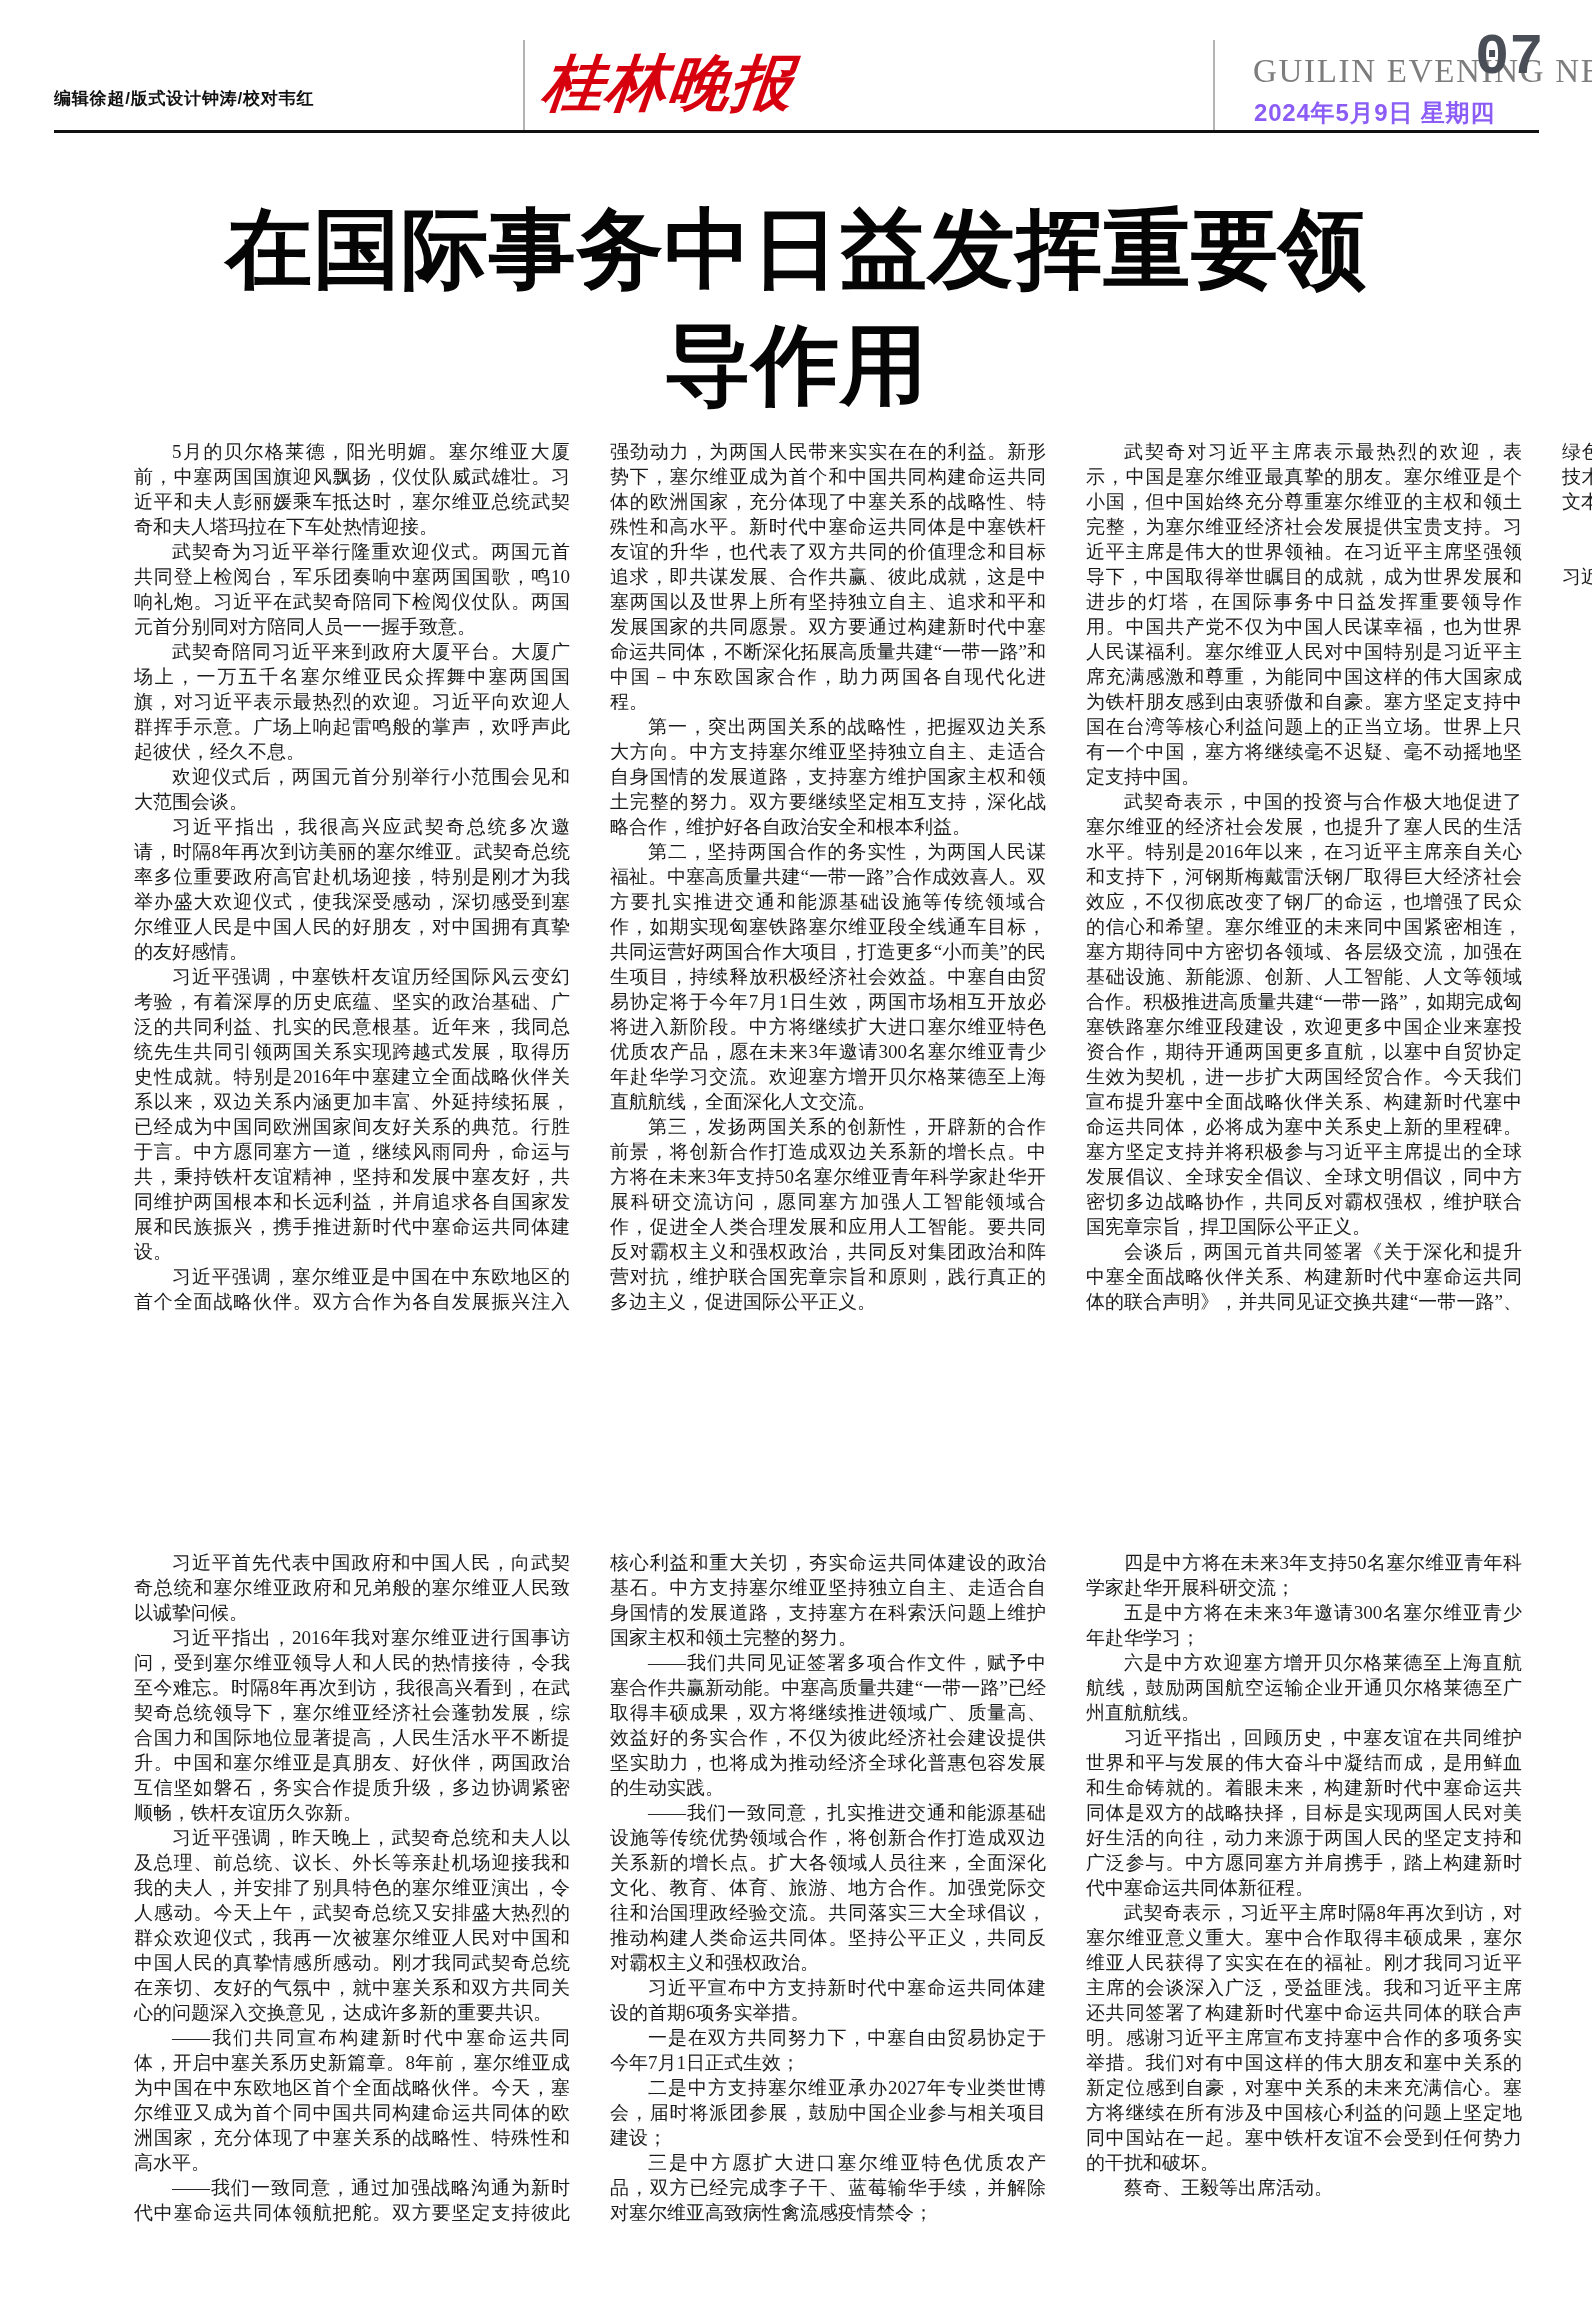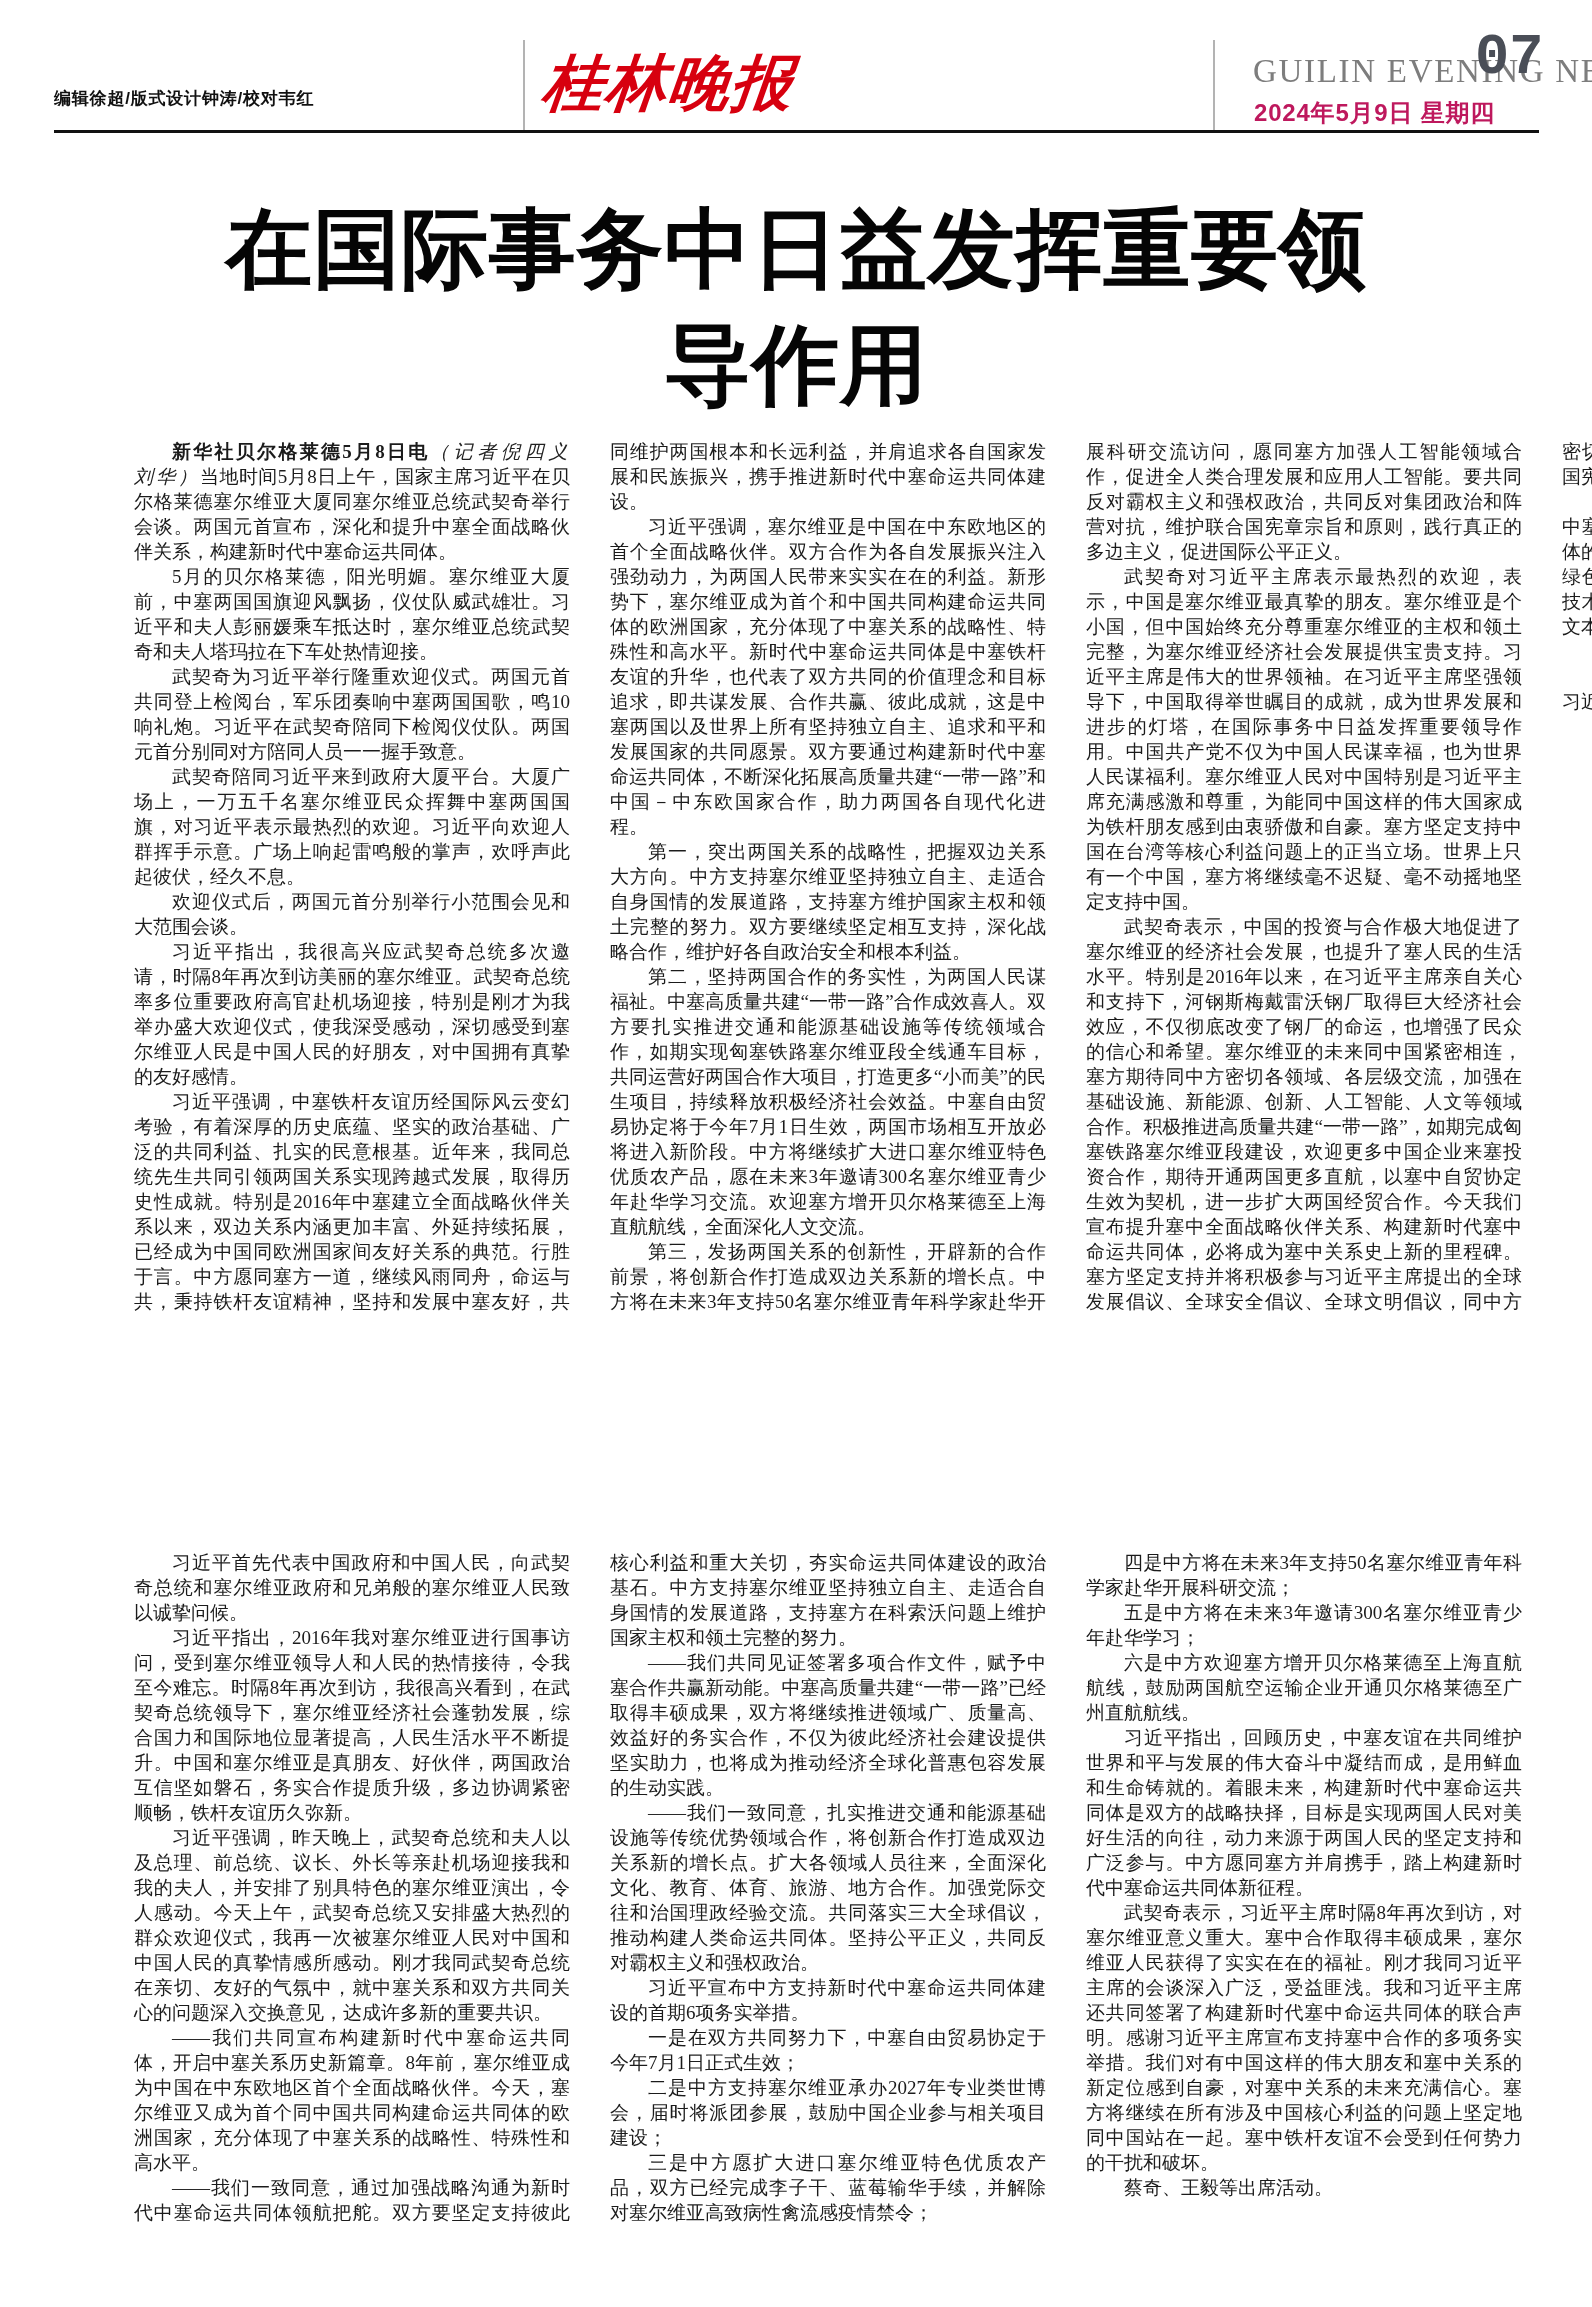--- a/index.html
+++ b/index.html
@@ -24,21 +24,21 @@
   .section-title{
     position:absolute;left:810px;top:33px;font-family:"Liberation Sans",sans-serif;
     font-size:79px;font-weight:bold;color:#0c0c0c;letter-spacing:6.6px;
   }
   .english-name{
     position:absolute;left:1253px;top:53px;font-family:"Liberation Serif",serif;
     font-size:33px;color:#7d7d7d;letter-spacing:1.7px;white-space:nowrap;
   }
   .date-line{
     position:absolute;left:1254px;top:97px;font-family:"Liberation Sans",sans-serif;
-    font-size:24px;font-weight:bold;color:#be185d;letter-spacing:0.8px;
+    font-size:24px;font-weight:bold;color:#8b5cf6;letter-spacing:0.8px;
   }
   .page-number{
     position:absolute;left:1475px;top:30px;font-family:Liberation Mono, monospace;
     font-size:57px;font-weight:bold;line-height:1;
   }
   .header-rule{position:absolute;left:54px;top:130px;width:1485px;height:2.5px;background:#111;}
   
   .art1-title{
     position:absolute;top:191px;left:0;width:100%;text-align:center;
   }
@@ -76,21 +76,20 @@
     <div class="date-line">2024年5月9日  星期四</div>
     <div class="page-number" style="color: rgb(74, 78, 87);">07</div>
     <div class="header-rule"></div>
   </div>
 
   <div class="art1-title">
     <span class="t-inner">在国际事务中日益发挥重要领导作用</span>
   </div>
 
   <div class="art-body body1">
-    <p class="dateline"><span class="agency">新华社贝尔格莱德5月8日电</span><span class="reporters">（记者倪四义　刘华）</span><span class="lead">当地时间5月8日上午，国家主席习近平在贝尔格莱德塞尔维亚大厦同塞尔维亚总统武契奇举行会谈。两国元首宣布，深化和提升中塞全面战略伙伴关系，构建新时代中塞命运共同体。</span></p>
     <span><p>5月的贝尔格莱德，阳光明媚。塞尔维亚大厦前，中塞两国国旗迎风飘扬，仪仗队威武雄壮。习近平和夫人彭丽媛乘车抵达时，塞尔维亚总统武契奇和夫人塔玛拉在下车处热情迎接。</p><p>武契奇为习近平举行隆重欢迎仪式。两国元首共同登上检阅台，军乐团奏响中塞两国国歌，鸣10响礼炮。习近平在武契奇陪同下检阅仪仗队。两国元首分别同对方陪同人员一一握手致意。</p><p>武契奇陪同习近平来到政府大厦平台。大厦广场上，一万五千名塞尔维亚民众挥舞中塞两国国旗，对习近平表示最热烈的欢迎。习近平向欢迎人群挥手示意。广场上响起雷鸣般的掌声，欢呼声此起彼伏，经久不息。</p><p>欢迎仪式后，两国元首分别举行小范围会见和大范围会谈。</p><p>习近平指出，我很高兴应武契奇总统多次邀请，时隔8年再次到访美丽的塞尔维亚。武契奇总统率多位重要政府高官赴机场迎接，特别是刚才为我举办盛大欢迎仪式，使我深受感动，深切感受到塞尔维亚人民是中国人民的好朋友，对中国拥有真挚的友好感情。</p><p>习近平强调，中塞铁杆友谊历经国际风云变幻考验，有着深厚的历史底蕴、坚实的政治基础、广泛的共同利益、扎实的民意根基。近年来，我同总统先生共同引领两国关系实现跨越式发展，取得历史性成就。特别是2016年中塞建立全面战略伙伴关系以来，双边关系内涵更加丰富、外延持续拓展，已经成为中国同欧洲国家间友好关系的典范。行胜于言。中方愿同塞方一道，继续风雨同舟，命运与共，秉持铁杆友谊精神，坚持和发展中塞友好，共同维护两国根本和长远利益，并肩追求各自国家发展和民族振兴，携手推进新时代中塞命运共同体建设。</p><p>习近平强调，塞尔维亚是中国在中东欧地区的首个全面战略伙伴。双方合作为各自发展振兴注入强劲动力，为两国人民带来实实在在的利益。新形势下，塞尔维亚成为首个和中国共同构建命运共同体的欧洲国家，充分体现了中塞关系的战略性、特殊性和高水平。新时代中塞命运共同体是中塞铁杆友谊的升华，也代表了双方共同的价值理念和目标追求，即共谋发展、合作共赢、彼此成就，这是中塞两国以及世界上所有坚持独立自主、追求和平和发展国家的共同愿景。双方要通过构建新时代中塞命运共同体，不断深化拓展高质量共建“一带一路”和中国－中东欧国家合作，助力两国各自现代化进程。</p><p>第一，突出两国关系的战略性，把握双边关系大方向。中方支持塞尔维亚坚持独立自主、走适合自身国情的发展道路，支持塞方维护国家主权和领土完整的努力。双方要继续坚定相互支持，深化战略合作，维护好各自政治安全和根本利益。</p><p>第二，坚持两国合作的务实性，为两国人民谋福祉。中塞高质量共建“一带一路”合作成效喜人。双方要扎实推进交通和能源基础设施等传统领域合作，如期实现匈塞铁路塞尔维亚段全线通车目标，共同运营好两国合作大项目，打造更多“小而美”的民生项目，持续释放积极经济社会效益。中塞自由贸易协定将于今年7月1日生效，两国市场相互开放必将进入新阶段。中方将继续扩大进口塞尔维亚特色优质农产品，愿在未来3年邀请300名塞尔维亚青少年赴华学习交流。欢迎塞方增开贝尔格莱德至上海直航航线，全面深化人文交流。</p><p>第三，发扬两国关系的创新性，开辟新的合作前景，将创新合作打造成双边关系新的增长点。中方将在未来3年支持50名塞尔维亚青年科学家赴华开展科研交流访问，愿同塞方加强人工智能领域合作，促进全人类合理发展和应用人工智能。要共同反对霸权主义和强权政治，共同反对集团政治和阵营对抗，维护联合国宪章宗旨和原则，践行真正的多边主义，促进国际公平正义。</p><p>武契奇对习近平主席表示最热烈的欢迎，表示，中国是塞尔维亚最真挚的朋友。塞尔维亚是个小国，但中国始终充分尊重塞尔维亚的主权和领土完整，为塞尔维亚经济社会发展提供宝贵支持。习近平主席是伟大的世界领袖。在习近平主席坚强领导下，中国取得举世瞩目的成就，成为世界发展和进步的灯塔，在国际事务中日益发挥重要领导作用。中国共产党不仅为中国人民谋幸福，也为世界人民谋福利。塞尔维亚人民对中国特别是习近平主席充满感激和尊重，为能同中国这样的伟大国家成为铁杆朋友感到由衷骄傲和自豪。塞方坚定支持中国在台湾等核心利益问题上的正当立场。世界上只有一个中国，塞方将继续毫不迟疑、毫不动摇地坚定支持中国。</p><p>武契奇表示，中国的投资与合作极大地促进了塞尔维亚的经济社会发展，也提升了塞人民的生活水平。特别是2016年以来，在习近平主席亲自关心和支持下，河钢斯梅戴雷沃钢厂取得巨大经济社会效应，不仅彻底改变了钢厂的命运，也增强了民众的信心和希望。塞尔维亚的未来同中国紧密相连，塞方期待同中方密切各领域、各层级交流，加强在基础设施、新能源、创新、人工智能、人文等领域合作。积极推进高质量共建“一带一路”，如期完成匈塞铁路塞尔维亚段建设，欢迎更多中国企业来塞投资合作，期待开通两国更多直航，以塞中自贸协定生效为契机，进一步扩大两国经贸合作。今天我们宣布提升塞中全面战略伙伴关系、构建新时代塞中命运共同体，必将成为塞中关系史上新的里程碑。塞方坚定支持并将积极参与习近平主席提出的全球发展倡议、全球安全倡议、全球文明倡议，同中方密切多边战略协作，共同反对霸权强权，维护联合国宪章宗旨，捍卫国际公平正义。</p><p>会谈后，两国元首共同签署《关于深化和提升中塞全面战略伙伴关系、构建新时代中塞命运共同体的联合声明》，并共同见证交换共建“一带一路”、绿色发展、数字经济、电子商务、基础设施、经济技术、信息通讯、农食、媒体等领域多项双边合作文本。</p><p>两国元首还共同会见了记者。</p><p>当天中午，武契奇和塔玛拉在塞尔维亚大厦为习近平和彭丽媛举行了隆重欢迎宴会。</p><p>蔡奇、王毅等出席上述活动。</p></span>
   </div>
 
 
   <div class="art-body body2">
     <span><p>习近平首先代表中国政府和中国人民，向武契奇总统和塞尔维亚政府和兄弟般的塞尔维亚人民致以诚挚问候。</p><p>习近平指出，2016年我对塞尔维亚进行国事访问，受到塞尔维亚领导人和人民的热情接待，令我至今难忘。时隔8年再次到访，我很高兴看到，在武契奇总统领导下，塞尔维亚经济社会蓬勃发展，综合国力和国际地位显著提高，人民生活水平不断提升。中国和塞尔维亚是真朋友、好伙伴，两国政治互信坚如磐石，务实合作提质升级，多边协调紧密顺畅，铁杆友谊历久弥新。</p><p>习近平强调，昨天晚上，武契奇总统和夫人以及总理、前总统、议长、外长等亲赴机场迎接我和我的夫人，并安排了别具特色的塞尔维亚演出，令人感动。今天上午，武契奇总统又安排盛大热烈的群众欢迎仪式，我再一次被塞尔维亚人民对中国和中国人民的真挚情感所感动。刚才我同武契奇总统在亲切、友好的气氛中，就中塞关系和双方共同关心的问题深入交换意见，达成许多新的重要共识。</p><p>——我们共同宣布构建新时代中塞命运共同体，开启中塞关系历史新篇章。8年前，塞尔维亚成为中国在中东欧地区首个全面战略伙伴。今天，塞尔维亚又成为首个同中国共同构建命运共同体的欧洲国家，充分体现了中塞关系的战略性、特殊性和高水平。</p><p>——我们一致同意，通过加强战略沟通为新时代中塞命运共同体领航把舵。双方要坚定支持彼此核心利益和重大关切，夯实命运共同体建设的政治基石。中方支持塞尔维亚坚持独立自主、走适合自身国情的发展道路，支持塞方在科索沃问题上维护国家主权和领土完整的努力。</p><p>——我们共同见证签署多项合作文件，赋予中塞合作共赢新动能。中塞高质量共建“一带一路”已经取得丰硕成果，双方将继续推进领域广、质量高、效益好的务实合作，不仅为彼此经济社会建设提供坚实助力，也将成为推动经济全球化普惠包容发展的生动实践。</p><p>——我们一致同意，扎实推进交通和能源基础设施等传统优势领域合作，将创新合作打造成双边关系新的增长点。扩大各领域人员往来，全面深化文化、教育、体育、旅游、地方合作。加强党际交往和治国理政经验交流。共同落实三大全球倡议，推动构建人类命运共同体。坚持公平正义，共同反对霸权主义和强权政治。</p><p>习近平宣布中方支持新时代中塞命运共同体建设的首期6项务实举措。</p><p>一是在双方共同努力下，中塞自由贸易协定于今年7月1日正式生效；</p><p>二是中方支持塞尔维亚承办2027年专业类世博会，届时将派团参展，鼓励中国企业参与相关项目建设；</p><p>三是中方愿扩大进口塞尔维亚特色优质农产品，双方已经完成李子干、蓝莓输华手续，并解除对塞尔维亚高致病性禽流感疫情禁令；</p><p>四是中方将在未来3年支持50名塞尔维亚青年科学家赴华开展科研交流；</p><p>五是中方将在未来3年邀请300名塞尔维亚青少年赴华学习；</p><p>六是中方欢迎塞方增开贝尔格莱德至上海直航航线，鼓励两国航空运输企业开通贝尔格莱德至广州直航航线。</p><p>习近平指出，回顾历史，中塞友谊在共同维护世界和平与发展的伟大奋斗中凝结而成，是用鲜血和生命铸就的。着眼未来，构建新时代中塞命运共同体是双方的战略抉择，目标是实现两国人民对美好生活的向往，动力来源于两国人民的坚定支持和广泛参与。中方愿同塞方并肩携手，踏上构建新时代中塞命运共同体新征程。</p><p>武契奇表示，习近平主席时隔8年再次到访，对塞尔维亚意义重大。塞中合作取得丰硕成果，塞尔维亚人民获得了实实在在的福祉。刚才我同习近平主席的会谈深入广泛，受益匪浅。我和习近平主席还共同签署了构建新时代塞中命运共同体的联合声明。感谢习近平主席宣布支持塞中合作的多项务实举措。我们对有中国这样的伟大朋友和塞中关系的新定位感到自豪，对塞中关系的未来充满信心。塞方将继续在所有涉及中国核心利益的问题上坚定地同中国站在一起。塞中铁杆友谊不会受到任何势力的干扰和破坏。</p><p>蔡奇、王毅等出席活动。</p></span>
   </div>
 
 </div>
 

